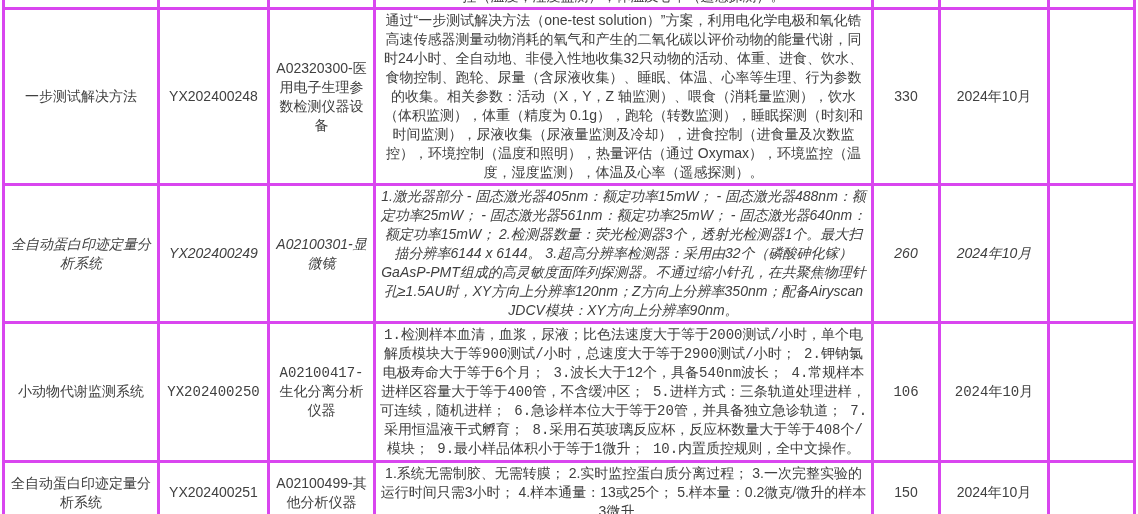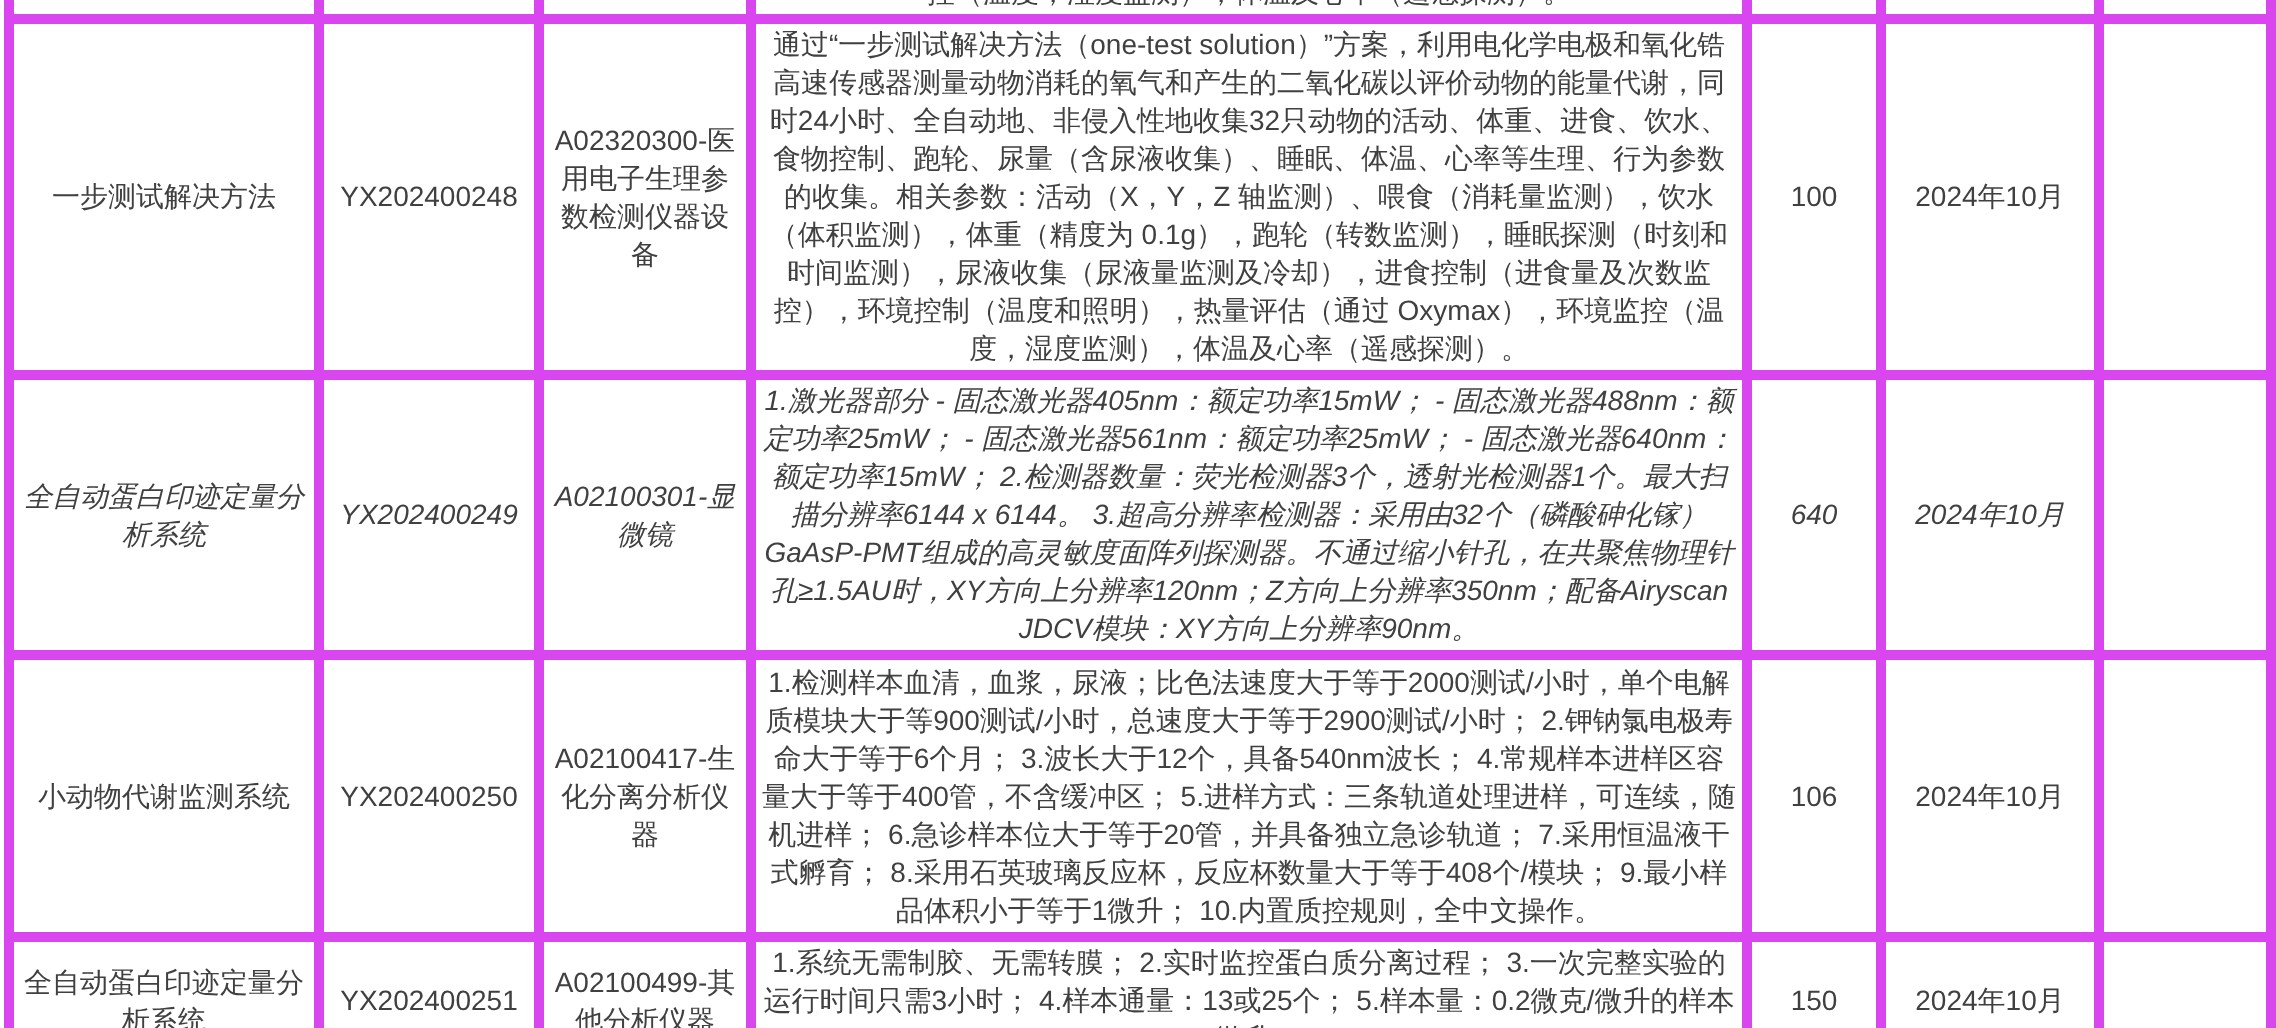--- a/index.html
+++ b/index.html
@@ -11,35 +11,35 @@
     font-family:"Liberation Sans",sans-serif;
     color:#404040;
   }
   table.grid{
     border-collapse:collapse;
     table-layout:fixed;
     margin-left:2px;
     width:1131px;
   }
   table.grid td{
-    border:5px solid #d946ef;
+    border:3px solid #d946ef;
     text-align:center;
     vertical-align:middle;
     font-size:14px;
     line-height:19px;
     padding:1px 3px;
     overflow:hidden;
     background:#ffffff;
   }
   td.wrap-hard{word-break:break-all;}
   td.desc{padding:1px 4px;}
   tr.r-partial td{height:6px;padding:0;border-top:none;}
   tr.r0 td{height:171px;}
   tr.r1 td{height:131px;font-style:italic;}
-  tr.r2 td{height:134px;}
+  tr.r2 td{height:134px;font-family:Liberation Mono, monospace;}
   tr.r3 td{height:52px;}
   .clipwrap{
     position:relative;
     height:7px;
     overflow:hidden;
   }
   .clipwrap span{
     position:absolute;
     left:0;right:0;top:-13px;
     line-height:19px;
@@ -76,31 +76,31 @@
       <td></td>
       <td></td>
       <td></td>
     </tr>
 
     <tr class="r0">
       <td>一步测试解决方法</td>
       <td>YX202400248</td>
       <td class="wrap-hard">A02320300-医用电子生理参数检测仪器设备</td>
       <td class="desc">通过“一步测试解决方法（one-test solution）”方案，利用电化学电极和氧化锆高速传感器测量动物消耗的氧气和产生的二氧化碳以评价动物的能量代谢，同时24小时、全自动地、非侵入性地收集32只动物的活动、体重、进食、饮水、食物控制、跑轮、尿量（含尿液收集）、睡眠、体温、心率等生理、行为参数的收集。相关参数：活动（X，Y，Z 轴监测）、喂食（消耗量监测），饮水（体积监测），体重（精度为 0.1g），跑轮（转数监测），睡眠探测（时刻和时间监测），尿液收集（尿液量监测及冷却），进食控制（进食量及次数监控），环境控制（温度和照明），热量评估（通过 Oxymax），环境监控（温度，湿度监测），体温及心率（遥感探测）。</td>
-      <td>100</td>
+      <td>330</td>
       <td>2024年10月</td>
       <td></td>
     </tr>
 
     <tr class="r1">
       <td>全自动蛋白印迹定量分析系统</td>
       <td>YX202400249</td>
       <td class="wrap-hard">A02100301-显微镜</td>
       <td class="desc">1.激光器部分 - 固态激光器405nm：额定功率15mW； - 固态激光器488nm：额定功率25mW； - 固态激光器561nm：额定功率25mW； - 固态激光器640nm：额定功率15mW； 2.检测器数量：荧光检测器3个，透射光检测器1个。最大扫描分辨率6144 x 6144。 3.超高分辨率检测器：采用由32个（磷酸砷化镓）GaAsP-PMT组成的高灵敏度面阵列探测器。不通过缩小针孔，在共聚焦物理针孔≥1.5AU时，XY方向上分辨率120nm；Z方向上分辨率350nm；配备Airyscan JDCV模块：XY方向上分辨率90nm。</td>
-      <td>640</td>
+      <td>260</td>
       <td>2024年10月</td>
       <td></td>
     </tr>
 
     <tr class="r2">
       <td>小动物代谢监测系统</td>
       <td>YX202400250</td>
       <td class="wrap-hard">A02100417-生化分离分析仪器</td>
       <td class="desc">1.检测样本血清，血浆，尿液；比色法速度大于等于2000测试/小时，单个电解质模块大于等900测试/小时，总速度大于等于2900测试/小时； 2.钾钠氯电极寿命大于等于6个月； 3.波长大于12个，具备540nm波长； 4.常规样本进样区容量大于等于400管，不含缓冲区； 5.进样方式：三条轨道处理进样，可连续，随机进样； 6.急诊样本位大于等于20管，并具备独立急诊轨道； 7.采用恒温液干式孵育； 8.采用石英玻璃反应杯，反应杯数量大于等于408个/模块； 9.最小样品体积小于等于1微升； 10.内置质控规则，全中文操作。</td>
       <td>106</td>

